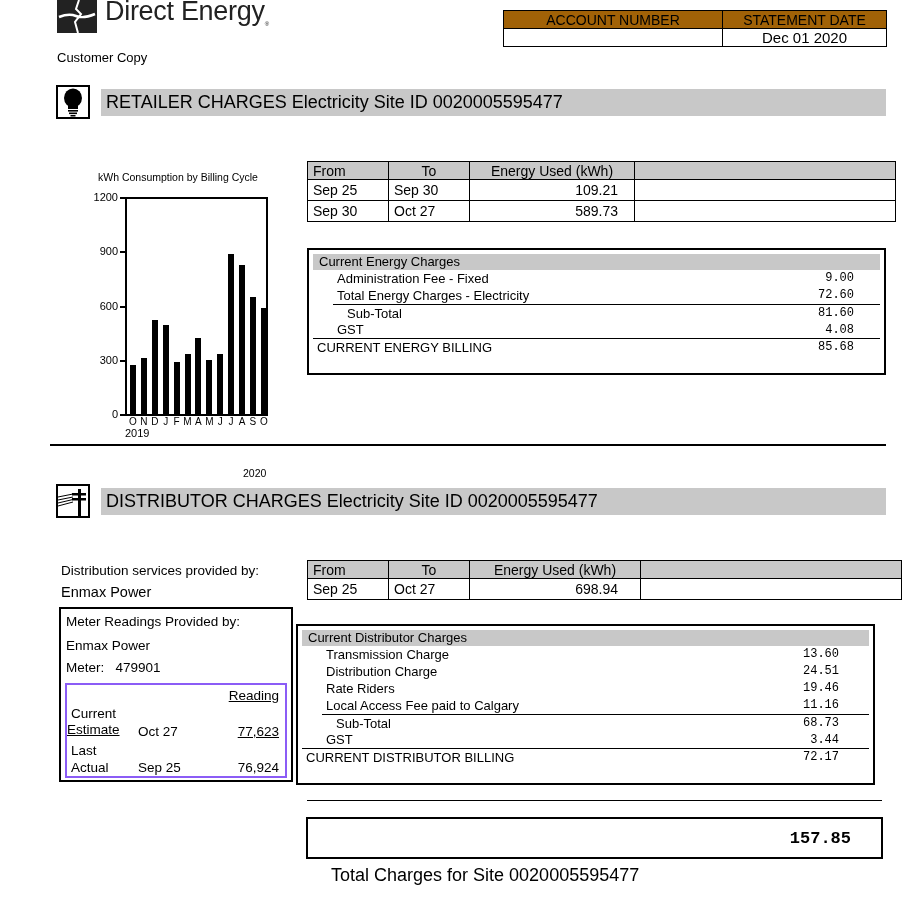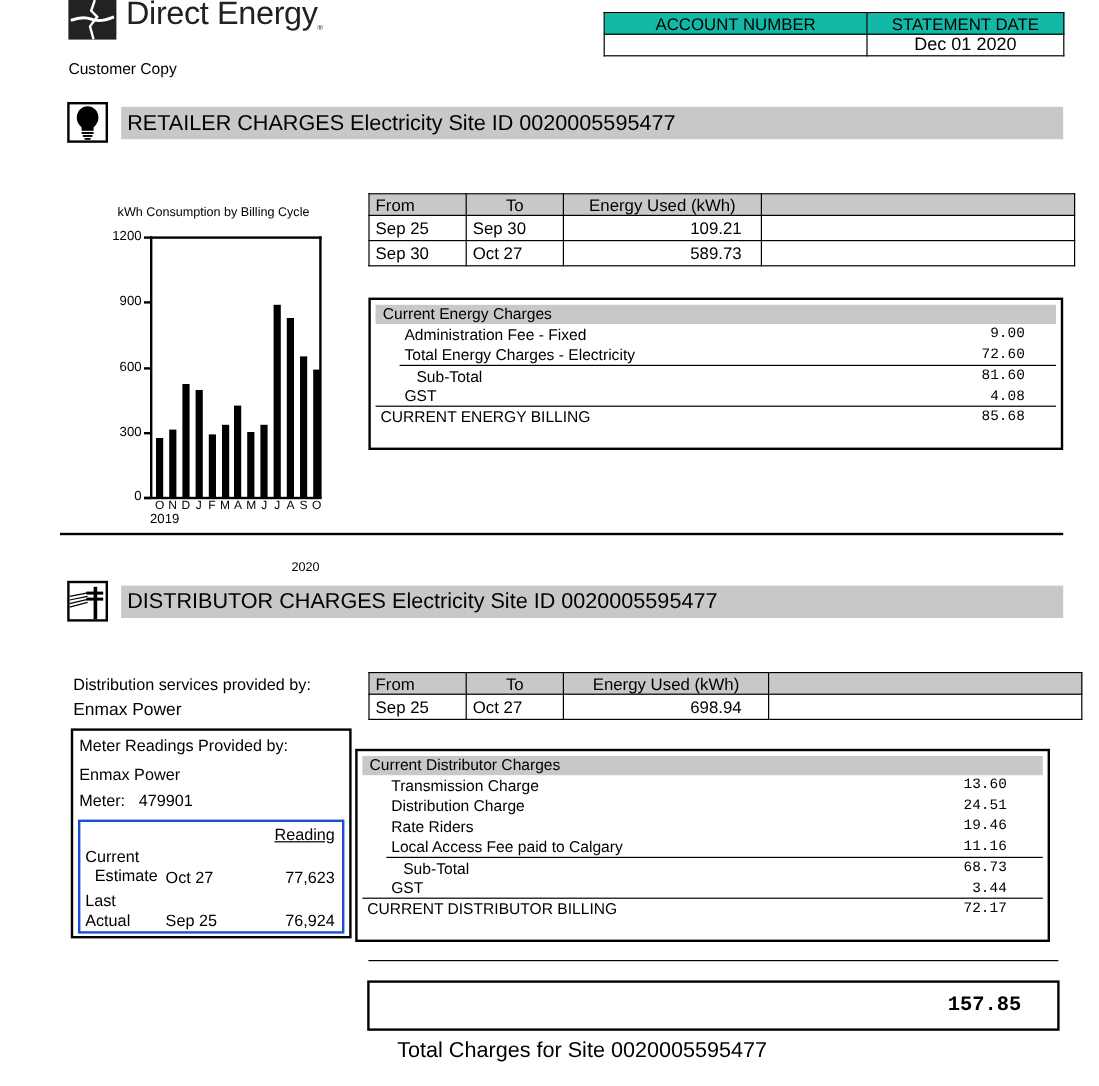--- a/index.html
+++ b/index.html
@@ -9,21 +9,21 @@
 
   
   .logo-mark { left:57px; top:0; width:40px; height:33px; background:#222; }
   .logo-text { left:105px; top:-4px; font-size:27px; color:#222; letter-spacing:-0.3px; }
   .logo-text .reg { font-size:6px; vertical-align:bottom; }
   .customer-copy { left:57px; top:50px; font-size:13px; }
 
   
   .acct { left:503px; top:10px; border-collapse:collapse; font-size:14px; }
   .acct td { border:1.5px solid #000; padding:0; text-align:center; height:17px; }
-  .acct thead td { background:#14b8a6; }
+  .acct thead td { background:#a16207; }
   .acct .c1 { width:218px; } .acct .c2 { width:163px; }
 
   
   .sec-icon { width:34px; height:34px; border:2px solid #000; box-sizing:border-box; background:#fff; }
   .sec-bar { background:#c8c8c8; height:27px; font-size:18px; line-height:27px; padding-left:5px; box-sizing:border-box; }
 
   
   .period { border-collapse:collapse; font-size:14px; }
   .period td { border:1.5px solid #000; height:20px; padding:0 5px; }
   .period thead td { background:#c8c8c8; height:17px; text-align:center; }
@@ -45,21 +45,21 @@
   .chart-title { left:98px; top:171px; font-size:10.5px; }
   .y-tick-lbl { font-size:11px; width:30px; text-align:right; }
   .y-tick { width:6px; height:2px; background:#000; }
   .bar { background:#000; width:6px; }
   .x-lbl { font-size:10px; width:10px; text-align:center; }
   .baseline { left:120px; top:414px; width:148px; height:2px; background:#000; }
 
   .hr { height:1.5px; background:#000; }
 
   .meter-box { border:2px solid #000; box-sizing:border-box; }
-  .inner-box { border:2px solid #1d4ed8; box-sizing:border-box; }
+  .inner-box { border:2px solid #8b5cf6; box-sizing:border-box; }
   .txt13 { font-size:13.5px; }
   .total-box { border:2px solid #000; box-sizing:border-box; }
 </style>
 </head>
 <body>
 
 <div class="abs logo-mark">
   <svg width="40" height="33" viewBox="0 0 40 33">
     <path d="M2 17 Q12 13 19 16 Q26 19 38 14" stroke="#fff" stroke-width="2.5" fill="none"></path>
     <path d="M22 0 L19 9 L24 14 L18 22 L21 33" stroke="#fff" stroke-width="2" fill="none"></path>
@@ -210,23 +210,23 @@
 <div class="abs meter-box" style="left:59px; top:607px; width:234px; height:175px;">
   <div class="abs txt13" style="left:5px; top:5px;">Meter Readings Provided by:</div>
   <div class="abs txt13" style="left:5px; top:29px;">Enmax Power</div>
   <div class="abs txt13" style="left:5px; top:51px;">
     <span>Meter:</span>&nbsp;&nbsp;
     <span>479901</span>
   </div>
   <div class="abs inner-box" style="left:4px; top:74px; width:222px; height:95px;">
     <div class="abs txt13" style="right:6px; top:3px; text-decoration:underline;">Reading</div>
     <div class="abs txt13" style="left:4px; top:21px;">Current</div>
-    <div class="abs txt13" style="left:12px; top:37px;">Estimate</div>
+    <div class="abs txt13" style="left:0; top:37px;text-decoration:underline;">Estimate</div>
     <div class="abs txt13" style="left:71px; top:39px;">Oct 27</div>
-    <div class="abs txt13" style="right:6px; top:39px;">77,623</div>
+    <div class="abs txt13" style="right:6px; top:39px;text-decoration:underline;">77,623</div>
     <div class="abs txt13" style="left:4px; top:58px;">Last</div>
     <div class="abs txt13" style="left:4px; top:75px;">Actual</div>
     <div class="abs txt13" style="left:71px; top:75px;">Sep 25</div>
     <div class="abs txt13" style="right:6px; top:75px;">76,924</div>
   </div>
 </div>
 
 <table class="abs period" style="left:307px; top:560px;">
   <thead>
     <tr>

